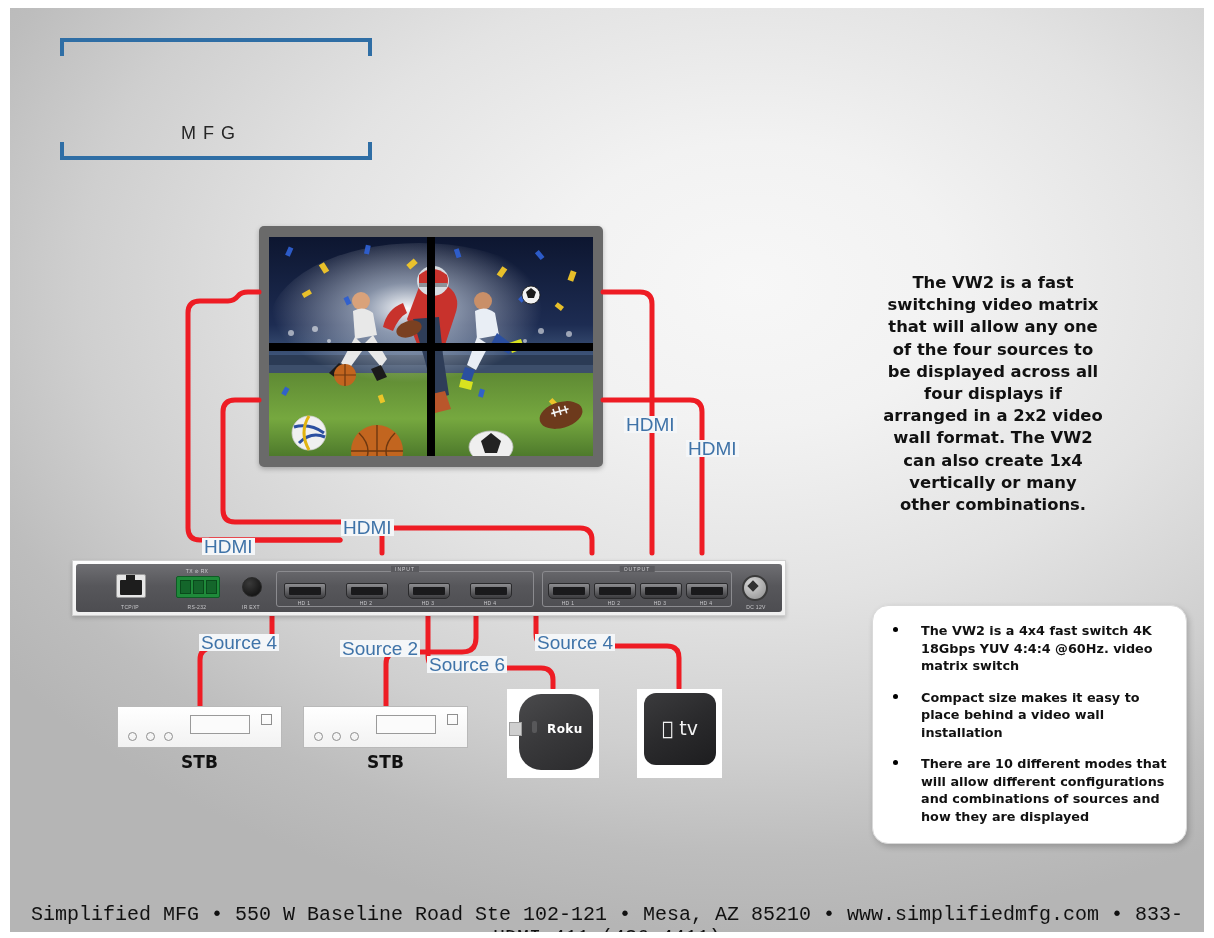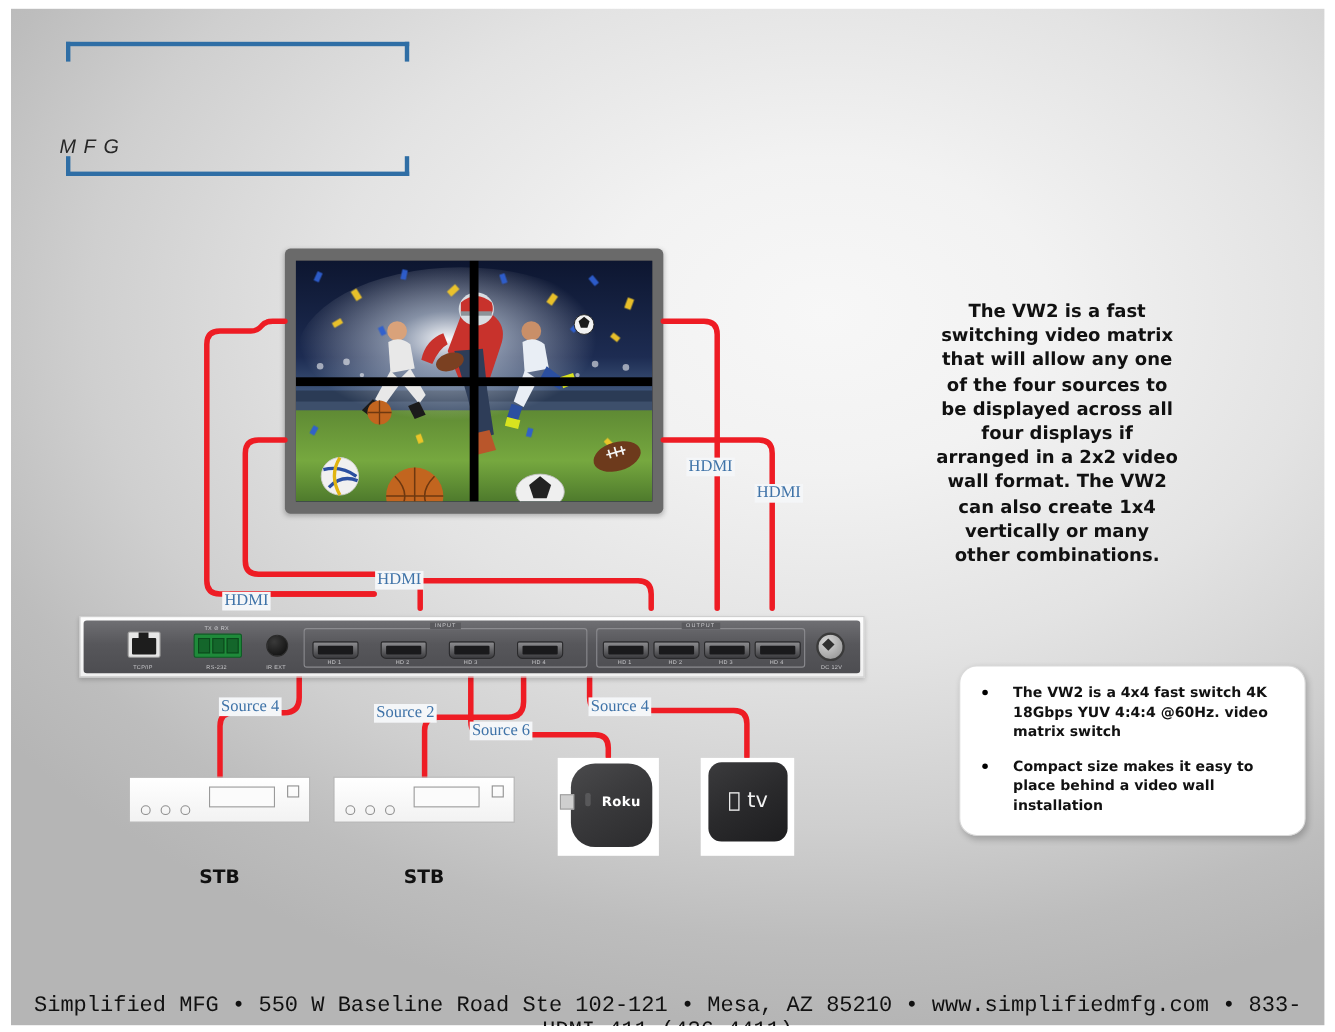--- a/index.html
+++ b/index.html
@@ -64,47 +64,46 @@
     width: 355px;
     text-align: center;
     font-size: 41px;
     letter-spacing: 10px;
     color: #1a1a1a;
     font-weight: 400;
     font-family: "Liberation Sans", sans-serif;
   }
   #logo .sub {
     position: absolute;
-    left: 16px;
+    left: 0;
     top: 93px;
     width: 347px;
-    text-align: left;
+    text-align: center;
     font-size: 18px;
     letter-spacing: 7px;
     color: #262626;
-    font-style: italic;
   }
 
   
   #title {
     position: absolute;
     left: 560px;
     top: 52px;
     width: 520px;
     text-align: center;
     font-size: 36px;
     color: #0d0d0d;
     font-family: "DejaVu Sans", sans-serif;
     font-weight: 400;
   }
 
   
   #blurb {
     position: absolute;
-    left: 840px;
+    left: 872px;
     top: 264px;
     width: 222px;
     text-align: center;
     font-size: 16.4px;
     line-height: 22.2px;
     color: #111111;
     font-family: "DejaVu Sans", sans-serif;
     font-weight: 700;
   }
 
@@ -309,21 +308,20 @@
   }
   .stb .leds { position:absolute; left:10px; top:25px; display:flex; gap:9px;}
   .stb .leds span {
     width:7px; height:7px; border-radius:50%;
     border:1px solid #8f8f8f; display:block;
   }
   .stblabel {
     position:absolute; width:165px; text-align:center;
     font-size:17px; color:#111; font-weight:700;
     font-family:"DejaVu Sans", sans-serif;
-    margin-top:36px;
   }
 
   
   #roku-box {
     position:absolute; left:497px; top:681px; width:92px; height:89px;
     background:#ffffff;
   }
   #roku {
     position:absolute; left:12px; top:5px; width:74px; height:76px;
     border-radius: 22px;
@@ -362,22 +360,22 @@
     position:absolute; left:0; top:0; width:1194px; height:924px;
     pointer-events:none;
   }
   #cables path { fill:none; stroke:#ee1c24; stroke-width:5; stroke-linecap:round; }
 
   
   .clabel {
     position:absolute;
     background:#f4f6f8;
     color:#3f73a8;
-    font-size:15px;
-    font-family:Liberation Serif, serif;
+    font-size:19px;
+    font-family:Liberation Sans, sans-serif;
     padding:0 2px;
     white-space:nowrap;
     line-height:17px;
   }
 
   
   #footer {
     position:absolute;
     left:0; top:895px; width:1194px;
     text-align:center;
@@ -398,20 +396,21 @@
       <div class="sub">MFG</div>
     </div>
 
 
     <div id="blurb">The VW2 is a fast switching video matrix that will allow any one of the four sources to be displayed across all four displays if arranged in a 2x2 video wall format. The VW2 can also create 1x4 vertically or many other combinations.</div>
 
     <div id="bullets">
       <ul>
         <li><span class="dot"></span><span>The VW2 is a 4x4 fast switch 4K 18Gbps YUV 4:4:4 @60Hz. video matrix switch</span></li>
         <li><span class="dot"></span><span>Compact size makes it easy to place behind a video wall installation</span></li>
+        <li><span class="dot"></span><span>There are 10 different modes that will allow different configurations and combinations of sources and how they are displayed</span></li>
       </ul>
     </div>
 
     <div id="wall">
       <div class="screen">
         <svg viewBox="0 0 324 219" preserveAspectRatio="none">
           <defs>
             <linearGradient id="skyg" x1="0" y1="0" x2="0" y2="1">
               <stop offset="0%" stop-color="#0d1630"></stop>
               <stop offset="40%" stop-color="#1d2c52"></stop>

